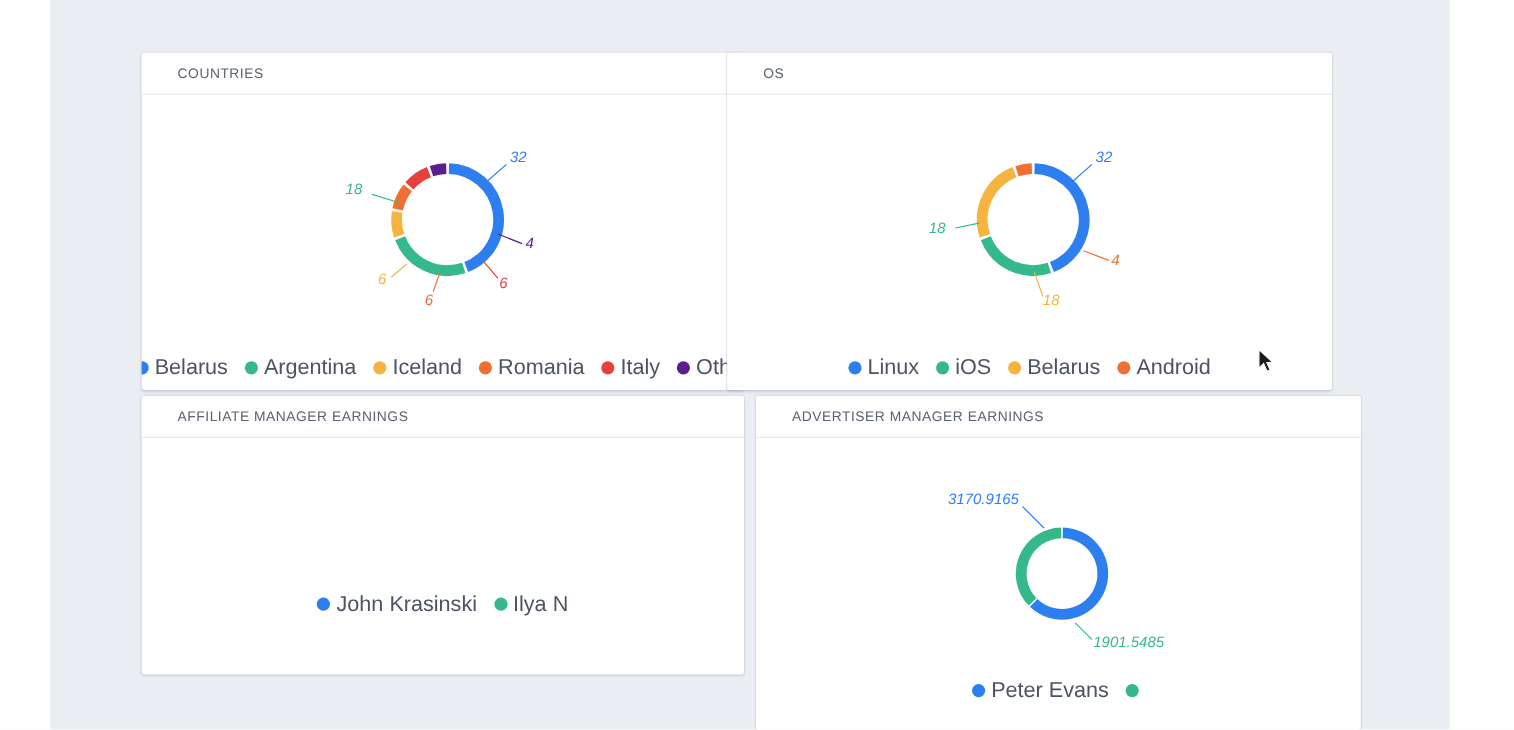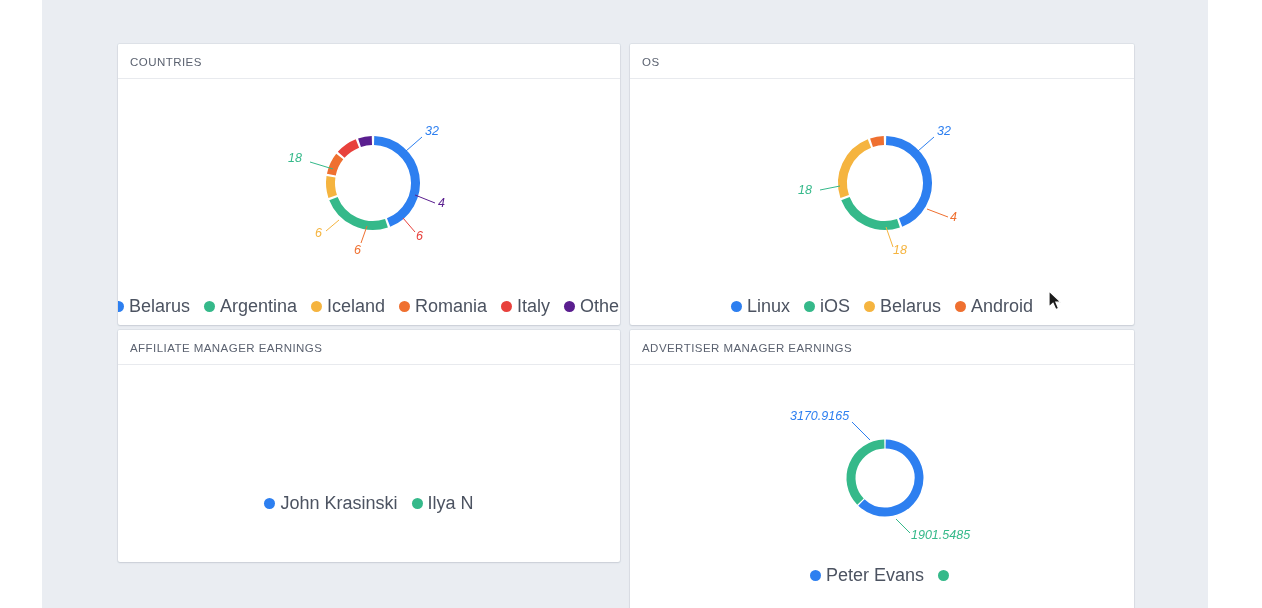--- a/index.html
+++ b/index.html
@@ -30,28 +30,28 @@
     height: 564px;
   }
   .card {
     position: absolute;
     background: #ffffff;
     border-radius: 2px;
     box-shadow: 0 1px 2px rgba(60,70,90,0.13), 0 0 0 1px rgba(200,206,216,0.35);
     overflow: hidden;
   }
   .card-top-left   { left: 0px;   top: 0px;   width: 502px; height: 281px; }
-  .card-top-right  { left: 512px; top: 0px;   width: 504px; height: 281px; }
+  .card-top-right  { left: 488px; top: 0px;   width: 504px; height: 281px; }
   .card-bot-left   { left: 0px;   top: 286px; width: 502px; height: 232px; }
   .card-bot-right  { left: 512px; top: 286px; width: 504px; height: 304px; }
 
   .card-header {
     height: 34px;
     line-height: 34px;
-    padding: 0 0 0 12px;
+    padding: 0 0 0 30px;
     border-bottom: 1px solid #e8eaee;
     background: #ffffff;
   }
   .card-title {
     font-size: 11.5px;
     letter-spacing: 0.45px;
     color: #5b6270;
     font-family: "Liberation Sans", sans-serif;
     text-transform: uppercase;
     white-space: nowrap;

